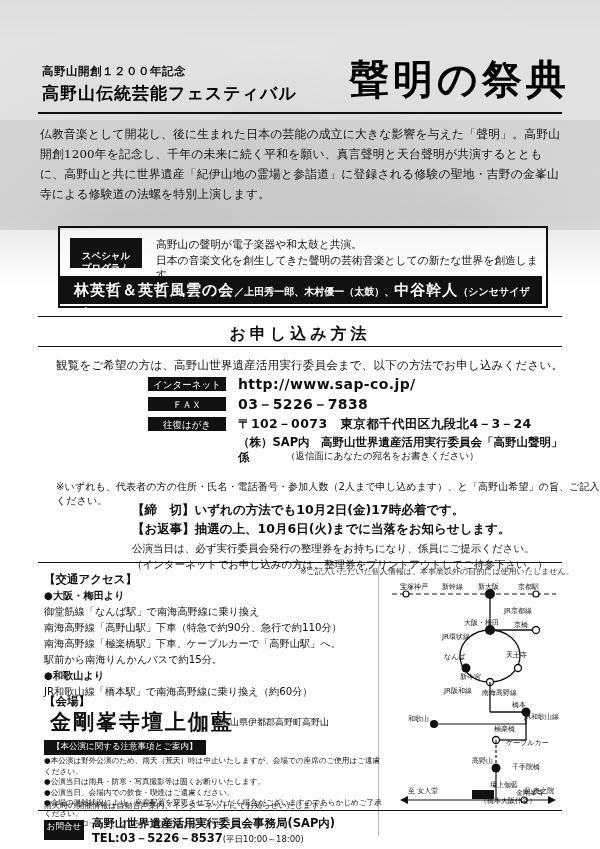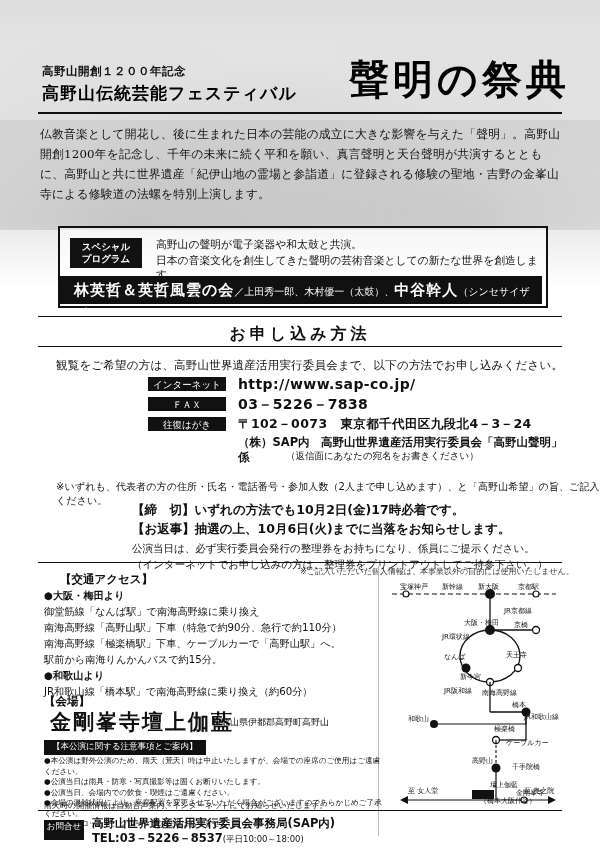--- a/index.html
+++ b/index.html
@@ -50,32 +50,32 @@
     font-family:"DejaVu Serif","Liberation Serif",serif;
   }
 
   
   .spbox{
     position:absolute;left:58px;top:226px;width:486px;height:78px;
     border:2px solid #111;background:rgba(255,255,255,.55);
   }
   .sp-tag{
     position:absolute;left:10px;top:10px;width:72px;height:30px;background:#111;color:#fff;
-    font-size:9.5px;line-height:12px;text-align:center;padding-top:3px;box-sizing:border-box;font-weight:bold;
+    font-size:9.5px;line-height:12px;text-align:center;padding-top:12px;box-sizing:border-box;font-weight:bold;
   }
   .sp-line1{position:absolute;left:96px;top:10px;font-size:10.8px;color:#111;}
   .sp-line2{position:absolute;left:96px;top:26px;font-size:10.8px;color:#111;}
   .sp-bar{
     position:absolute;left:0;top:48px;width:482px;height:28px;background:#111;color:#fff;
   }
   .sp-bar .nm{
     position:absolute;left:14px;top:5px;font-size:15px;font-weight:bold;letter-spacing:1px;
     font-family:"DejaVu Serif","Liberation Serif",serif;
   }
-  .sp-bar .nm small{font-size:10px;font-weight:normal;letter-spacing:0;}
+  .sp-bar .nm small{font-size:10px;font-weight:bold;letter-spacing:0;}
 
   
   .sec-rule{position:absolute;left:38px;width:524px;height:1px;background:#111;}
   .sec-title{
     position:absolute;width:600px;text-align:center;font-size:16px;font-weight:bold;letter-spacing:4px;color:#111;
     font-family:"DejaVu Serif","Liberation Serif",serif;
   }
   .apply-note{position:absolute;left:56px;top:358px;font-size:11.5px;color:#111;letter-spacing:.2px;}
 
   .contact{position:absolute;left:148px;top:376px;width:420px;}
@@ -88,21 +88,21 @@
   .c-val.small{font-size:12.5px;}
   .c-sub{position:absolute;left:90px;top:0;font-size:11.5px;font-weight:bold;color:#111;}
   .c-sub2{position:absolute;left:104px;top:0;font-size:9.5px;color:#111;font-weight:normal;}
 
   .note-star{position:absolute;left:56px;top:480px;font-size:10px;color:#111;letter-spacing:.1px;}
   .deadline{position:absolute;left:132px;top:500px;font-size:12.5px;font-weight:bold;color:#111;line-height:19px;}
   .fine{position:absolute;left:132px;top:540px;font-size:10.5px;color:#111;line-height:16px;}
   .fine2{position:absolute;left:300px;top:566px;font-size:8px;color:#333;}
 
   
-  .acc-head{position:absolute;left:60px;top:572px;font-size:11.5px;font-weight:bold;color:#111;}
+  .acc-head{position:absolute;left:44px;top:572px;font-size:11.5px;font-weight:bold;color:#111;}
   .acc-body{position:absolute;left:44px;top:588px;width:330px;font-size:10.2px;line-height:16px;color:#111;}
   .acc-body .b{font-weight:bold;}
   .venue-head{position:absolute;left:44px;top:694px;font-size:11.5px;font-weight:bold;color:#111;}
   .venue{position:absolute;left:50px;top:708px;font-size:21px;font-weight:bold;letter-spacing:2px;color:#111;
     font-family:"DejaVu Serif","Liberation Serif",serif;}
   .venue-sub{position:absolute;left:212px;top:716px;font-size:9px;color:#111;}
 
   .cautions-head{
     position:absolute;left:44px;top:740px;height:15px;background:#111;color:#fff;font-size:8.5px;
     line-height:13px;padding:0 8px;

